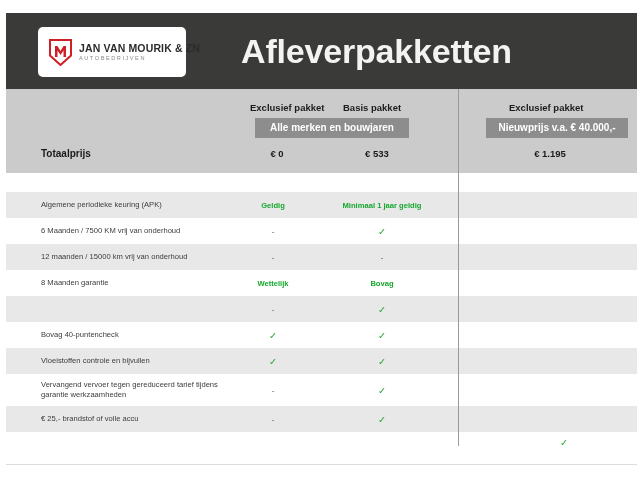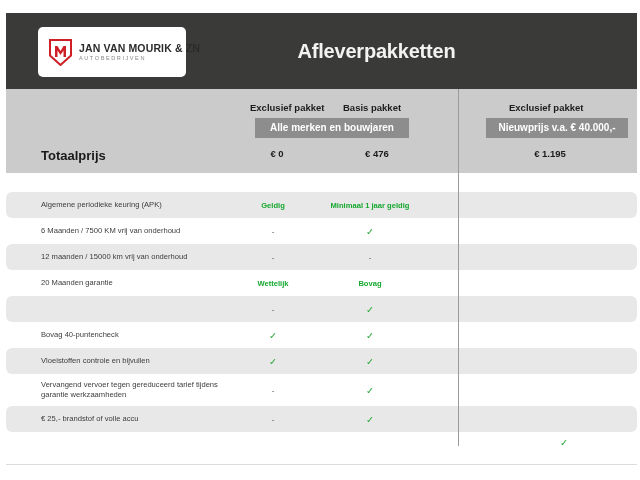--- a/index.html
+++ b/index.html
@@ -87,21 +87,21 @@
   .header-title {
     position: absolute;
     left: 0;
     right: 0;
     top: 50%;
     transform: translateY(-50%);
     text-align: center;
     padding-left: 110px;
     box-sizing: border-box;
     color: #f3f3f1;
-    font-size: 20px;
+    font-size: 34px;
     font-weight: bold;
     letter-spacing: -0.2px;
   }
 
   
   .subhead {
     position: relative;
     height: 84px;
     background: #cbcbcb;
   }
@@ -142,21 +142,21 @@
   .total-row {
     position: absolute;
     left: 0; right: 0;
     top: 53px;
     height: 28px;
   }
   .total-label {
     position: absolute;
     left: 35px;
     top: 6px;
-    font-size: 13px;
+    font-size: 10px;
     font-weight: bold;
     color: #1a1a1a;
   }
   .total-val {
     position: absolute;
     top: 6px;
     font-size: 9.5px;
     font-weight: bold;
     color: #1a1a1a;
     text-align: center;
@@ -187,40 +187,40 @@
     background: #ffffff;
   }
 
   .row {
     position: relative;
     height: 26px;
     display: flex;
     align-items: center;
     background: #ffffff;
   }
-  .row.alt { background: #e8e8e8; border-radius: 6px; }
+  .row.alt { background: #e8e8e8; }
   .row.tall { height: 32px; }
 
   .row-label {
     position: absolute;
     left: 35px;
     font-size: 7.6px;
     color: #3c3c3c;
     line-height: 1.35;
     max-width: 195px;
   }
 
   .cell {
     position: absolute;
     text-align: center;
     font-size: 7.8px;
     color: #3c3c3c;
   }
   .cell.c1 { left: 222px; width: 90px; }
-  .cell.c2 { left: 316px; width: 96px; }
+  .cell.c2 { left: 328px; width: 96px; }
   .cell.c3 { left: 509px; width: 98px; margin-top: 46px; }
 
   .cell.green {
     color: #17a830;
     font-weight: bold;
     font-size: 7.6px;
   }
   .cell .tick {
     color: #2eaa3c;
     font-size: 9.5px;
@@ -269,21 +269,21 @@
       <div class="col-label standaard">Exclusief pakket</div>
       <div class="col-label basis">Basis pakket</div>
       <div class="col-label exclusief">Exclusief pakket</div>
 
       <div class="badge left">Alle merken en bouwjaren</div>
       <div class="badge right">Nieuwprijs v.a. € 40.000,-</div>
 
       <div class="total-row">
         <div class="total-label">Totaalprijs</div>
         <div class="total-val c1">€ 0</div>
-        <div class="total-val c2">€ 476</div>
+        <div class="total-val c2">€ 533</div>
         <div class="total-val c3">€ 1.195</div>
       </div>
     </div>
 
     <div class="table-wrap">
       <div class="table-divider"></div>
       <div class="spacer-row"></div>
 
       <div class="row alt">
         <div class="row-label">Algemene periodieke keuring (APK)</div>
@@ -300,21 +300,21 @@
       </div>
 
       <div class="row alt">
         <div class="row-label">12 maanden / 15000 km vrij van onderhoud</div>
         <div class="cell c1"><span class="dash">-</span></div>
         <div class="cell c2"><span class="dash">-</span></div>
         <div class="cell c3"><span class="tick">✓</span></div>
       </div>
 
       <div class="row">
-        <div class="row-label">20 Maanden  garantie</div>
+        <div class="row-label">8 Maanden  garantie</div>
         <div class="cell c1 green">Wettelijk</div>
         <div class="cell c2 green">Bovag</div>
         <div class="cell c3 green">Bovag</div>
       </div>
 
       <div class="row alt">
         <div class="cell c1"><span class="dash">-</span></div>
         <div class="cell c2"><span class="tick">✓</span></div>
         <div class="cell c3"><span class="tick">✓</span></div>
       </div>

